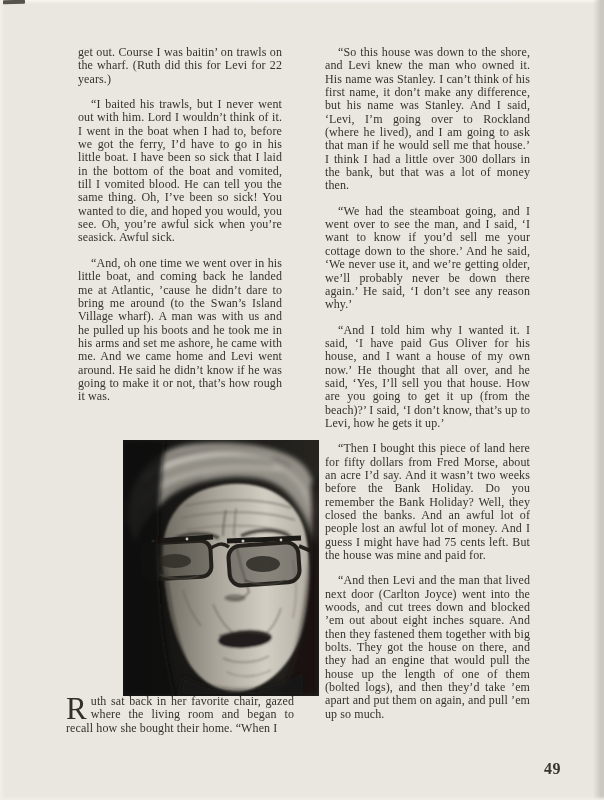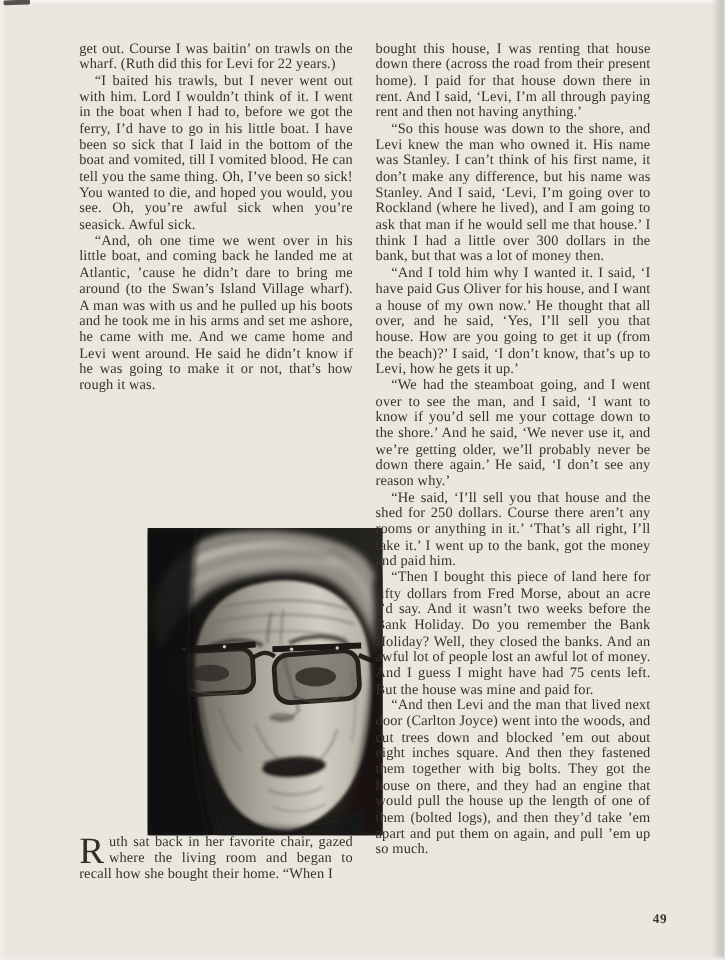--- a/index.html
+++ b/index.html
@@ -23,21 +23,21 @@
     background:#55534d;border-radius:1px;transform:rotate(-2deg);}
 
   .col{
     position:absolute;top:34px;width:228px;
     font-size:12px;line-height:13.35px;
     text-align:justify;
     letter-spacing:.1px;
   }
   .col-left{left:66px;}
   .col-right{left:313px;width:229px;}
-  .col p{margin:0;text-indent:13px;}
+  .col p{margin:12px;text-indent:13px;}
   .col p.cont{text-indent:0;}
 
   .photo{
     position:absolute;left:83px;top:424px;width:196px;height:256px;
     display:block;
   }
   .photo svg{display:block;width:100%;height:100%;}
 
   .dropcap-para{
     position:absolute;left:66px;top:695px;width:228px;
@@ -45,21 +45,21 @@
     margin:0;
   }
   .dropcap{
     float:left;
     font-size:31px;line-height:25px;
     padding:1px 4px 0 0;
     color:#332e26;
   }
   .page-number{
     position:absolute;left:544px;top:760px;
-    font-size:11px;font-weight:bold;color:#3a352c;letter-spacing:.5px;
+    font-size:16px;font-weight:bold;color:#3a352c;letter-spacing:.5px;
   }
 </style>
 </head>
 <body>
 
 <div class="page">
   <div class="edge-top"></div>
   <div class="edge-left"></div>
   <div class="edge-right"></div>
   <div class="edge-bottom"></div>
@@ -155,23 +155,21 @@
         <path d="M0,0 L42,0 C32,80 32,180 52,256 L0,256 Z" fill="#121110" opacity="0.9"></path>
         <path d="M188,44 L196,40 L196,256 L156,256 C178,220 192,130 188,44 Z" fill="#14130f" opacity="0.85"></path>
         <path d="M60,236 C90,256 150,256 180,232 L180,256 L56,256 Z" fill="#1b1a17" opacity="0.9"></path>
       </g>
     </svg>
   </figure>
 
   <p class="dropcap-para"><span class="dropcap">R</span><span>uth sat back in her favorite chair, gazed where the living room and began to recall how she bought their home. “When I</span></p>
 
   <section class="col col-right">
-    <p class="cont">bought this house, I was renting that house down there (across the road from their present home). I paid for that house down there in rent. And I said, ‘Levi, I’m all through paying rent and then not having anything.’</p>
     <p>“So this house was down to the shore, and Levi knew the man who owned it. His name was Stanley. I can’t think of his first name, it don’t make any difference, but his name was Stanley. And I said, ‘Levi, I’m going over to Rockland (where he lived), and I am going to ask that man if he would sell me that house.’ I think I had a little over 300 dollars in the bank, but that was a lot of money then.</p>
+    <p>“We had the steamboat going, and I went over to see the man, and I said, ‘I want to know if you’d sell me your cottage down to the shore.’ And he said, ‘We never use it, and we’re getting older, we’ll probably never be down there again.’ He said, ‘I don’t see any reason why.’</p>
     <p>“And I told him why I wanted it. I said, ‘I have paid Gus Oliver for his house, and I want a house of my own now.’ He thought that all over, and he said, ‘Yes, I’ll sell you that house. How are you going to get it up (from the beach)?’ I said, ‘I don’t know, that’s up to Levi, how he gets it up.’</p>
-    <p>“We had the steamboat going, and I went over to see the man, and I said, ‘I want to know if you’d sell me your cottage down to the shore.’ And he said, ‘We never use it, and we’re getting older, we’ll probably never be down there again.’ He said, ‘I don’t see any reason why.’</p>
-    <p>“He said, ‘I’ll sell you that house and the shed for 250 dollars. Course there aren’t any rooms or anything in it.’ ‘That’s all right, I’ll take it.’ I went up to the bank, got the money and paid him.</p>
     <p>“Then I bought this piece of land here for fifty dollars from Fred Morse, about an acre I’d say. And it wasn’t two weeks before the Bank Holiday. Do you remember the Bank Holiday? Well, they closed the banks. And an awful lot of people lost an awful lot of money. And I guess I might have had 75 cents left. But the house was mine and paid for.</p>
     <p>“And then Levi and the man that lived next door (Carlton Joyce) went into the woods, and cut trees down and blocked ’em out about eight inches square. And then they fastened them together with big bolts. They got the house on there, and they had an engine that would pull the house up the length of one of them (bolted logs), and then they’d take ’em apart and put them on again, and pull ’em up so much.</p>
   </section>
 
   <div class="page-number">49</div>
 </div>
 
 </body></html>

